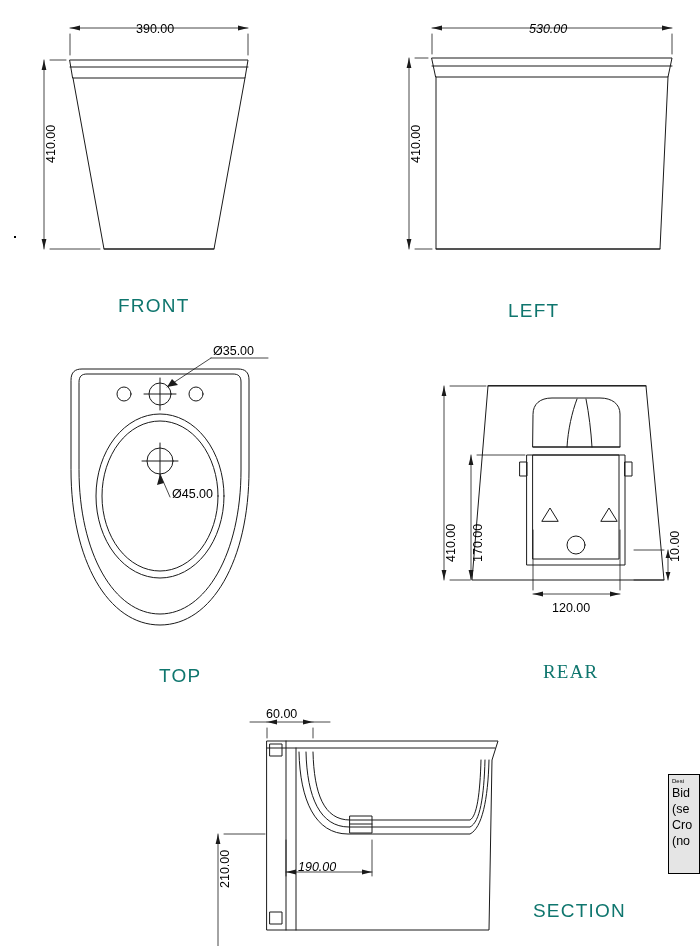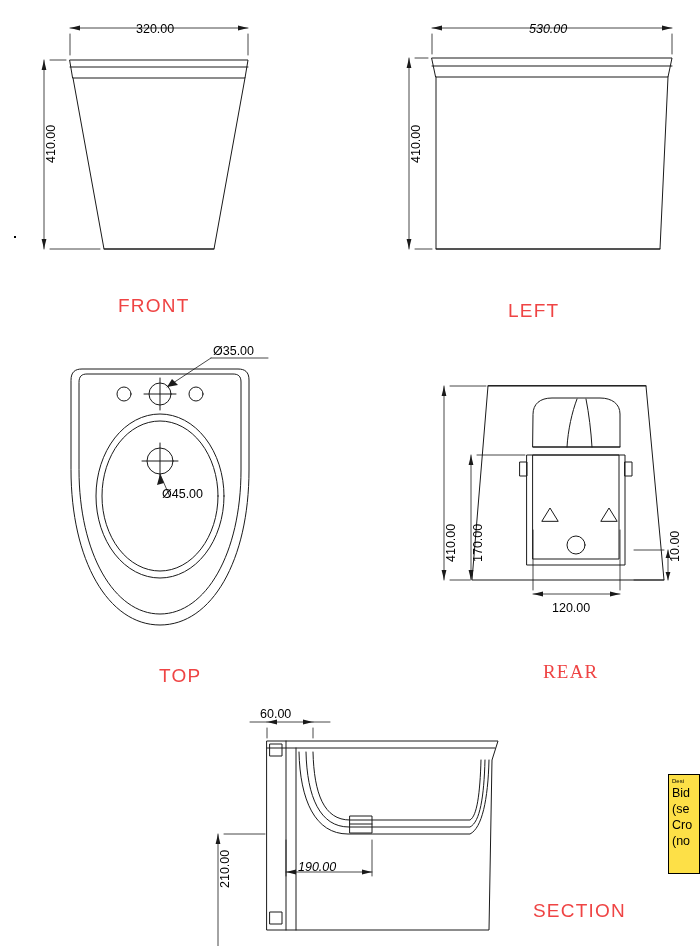--- a/index.html
+++ b/index.html
@@ -25,21 +25,21 @@
     position: absolute;
     left: 0; top: 0;
     width: 700px;
     height: 946px;
   }
   .view-label {
     position: absolute;
     font-size: 19px;
     letter-spacing: 1.2px;
     font-family: "Liberation Sans", sans-serif;
-    color: #ef4444;
+    color: #0f766e;
     white-space: nowrap;
   }
   #label-front { left: 118px; top: 295px; }
   #label-left  { left: 508px; top: 300px; }
   #label-top   { left: 159px; top: 665px; }
   #label-rear  { left: 543px; top: 661px; font-family: Liberation Serif, serif; }
   #label-section { left: 516px; top: 900px; margin-left: 17px; }
 
   .dim-text {
     position: absolute;
@@ -51,38 +51,38 @@
   .rot90 {
     transform: rotate(-90deg);
     transform-origin: left top;
   }
   
   #d-390 { left: 136px; top: 22px; }
   #d-530 { left: 529px; top: 22px; font-style: italic; }
   #d-410-front { left: 44px; top: 163px; }
   #d-410-left  { left: 409px; top: 163px; }
   #d-d35 { left: 213px; top: 344px; }
-  #d-d45 { left: 162px; top: 487px; }
+  #d-d45 { left: 172px; top: 487px; }
   #d-410-rear { left: 444px; top: 562px; }
   #d-170-rear { left: 471px; top: 562px; }
   #d-10-rear  { left: 668px; top: 562px; }
   #d-120-rear { left: 552px; top: 601px; }
-  #d-60-sec { left: 260px; top: 707px; }
+  #d-60-sec { left: 266px; top: 707px; }
   #d-210-sec { left: 218px; top: 888px; }
   #d-190-sec { left: 298px; top: 860px; font-style: italic; }
 
   .titleblock {
     position: absolute;
     left: 668px;
     top: 774px;
     width: 32px;
     height: 100px;
     border: 1px solid #000;
     box-sizing: border-box;
-    background: #fde047;
+    background: #e5e5e5;
     overflow: hidden;
   }
   .tb-head {
     font-size: 6px;
     line-height: 8px;
     padding: 2px 2px 0 3px;
     white-space: nowrap;
     overflow: hidden;
   }
   .tb-lines {
@@ -285,21 +285,21 @@
   </svg>
 
   <div class="stray-dot"></div>
 
   <div class="view-label" id="label-front">FRONT</div>
   <div class="view-label" id="label-left">LEFT</div>
   <div class="view-label" id="label-top">TOP</div>
   <div class="view-label" id="label-rear">REAR</div>
   <div class="view-label" id="label-section">SECTION</div>
 
-  <div class="dim-text" id="d-390">320.00</div>
+  <div class="dim-text" id="d-390">390.00</div>
   <div class="dim-text" id="d-530">530.00</div>
 
   <div class="dim-text rot90" id="d-410-front">410.00</div>
   <div class="dim-text rot90" id="d-410-left">410.00</div>
 
   <div class="dim-text" id="d-d35">Ø35.00</div>
   <div class="dim-text" id="d-d45">Ø45.00</div>
 
   <div class="dim-text rot90" id="d-410-rear">410.00</div>
   <div class="dim-text rot90" id="d-170-rear">170.00</div>

